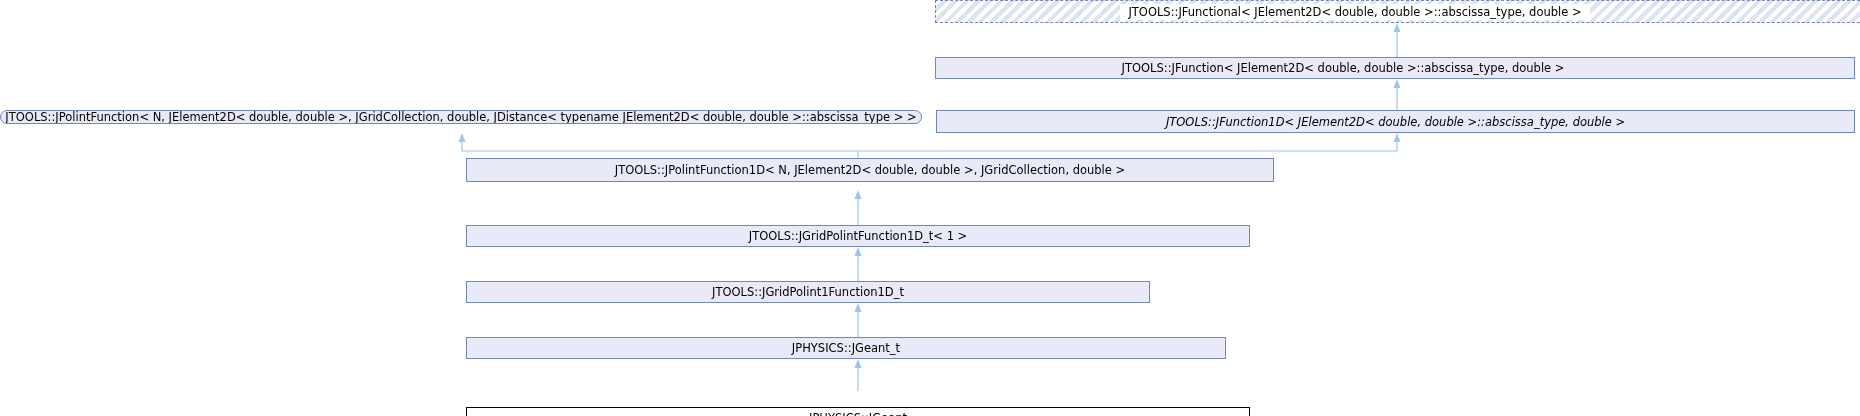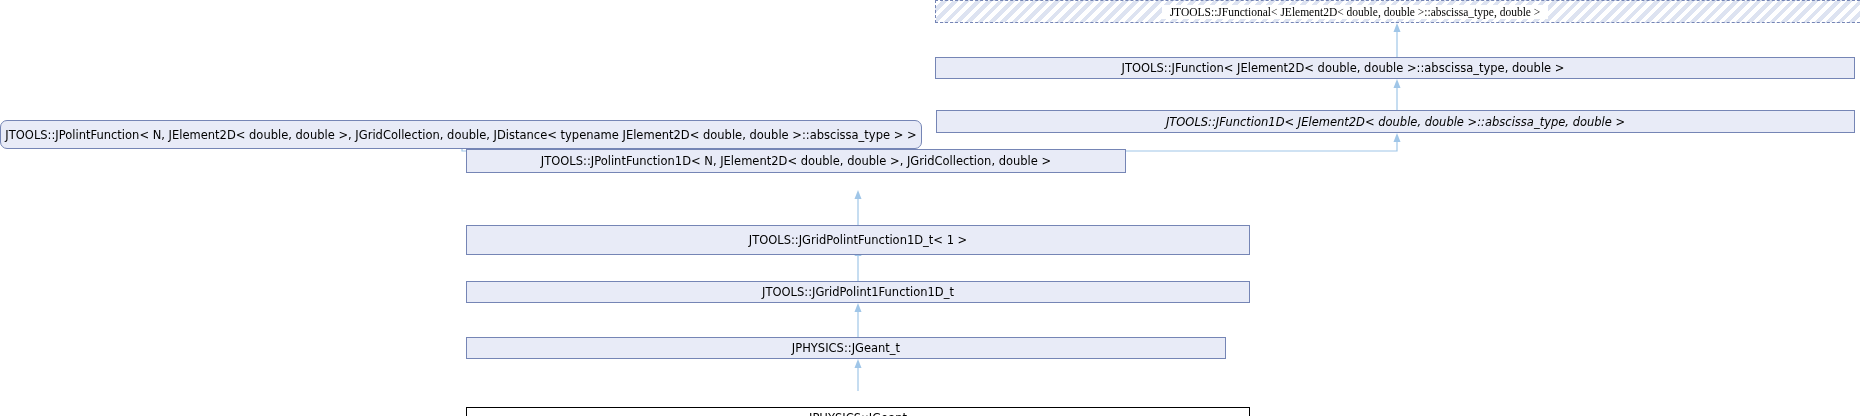--- a/index.html
+++ b/index.html
@@ -28,28 +28,28 @@
     background:var(--current-fill);
     border:1px solid var(--current-border);
     margin-top:16px;
   }
   .node.hatched{
     border:1px dashed var(--border);
     background:repeating-linear-gradient(135deg,
       #ffffff 0px,#ffffff 4px,
       var(--hatch) 4px,var(--hatch) 8px);
   }
-  .node.hatched .lbl{background:#ffffff;padding:1px 8px;font-family:Liberation Serif, serif;}
+  .node.hatched .lbl{background:#ffffff;padding:1px 8px;}
   #n-jfunctional{left:935px;top:0px;width:940px;height:23px;padding-right:100px;}
   #n-jfunction{left:935px;top:57px;width:920px;height:22px;padding-right:104px;}
-  #n-jpolintfunction{left:0px;top:120px;width:922px;height:29px;border-radius:7px;}
+  #n-jpolintfunction{left:0px;top:110px;width:922px;height:14px;border-radius:7px;}
   #n-jfunction1d{left:936px;top:110px;width:919px;height:23px;font-style:italic;}
-  #n-jpolintfunction1d{left:466px;top:149px;width:660px;height:24px;}
-  #n-jgridpolintfunction1d-t{left:466px;top:225px;width:784px;height:30px;}
-  #n-jgridpolint1function1d-t{left:466px;top:281px;width:784px;height:22px;}
+  #n-jpolintfunction1d{left:466px;top:158px;width:808px;height:24px;}
+  #n-jgridpolintfunction1d-t{left:466px;top:225px;width:784px;height:22px;}
+  #n-jgridpolint1function1d-t{left:466px;top:281px;width:684px;height:22px;}
   #n-jgeant-t{left:466px;top:337px;width:760px;height:22px;}
   #n-jgeant{left:466px;top:391px;width:784px;height:22px;}
   #edges{position:absolute;left:0;top:0;width:1860px;height:416px;pointer-events:none;}
   .edge{stroke:var(--arrow);stroke-width:1.2;fill:none;}
   .head{fill:var(--arrow);stroke:none;}
 </style>
 </head>
 <body>
 
 <svg id="edges" viewBox="0 0 1860 416" xmlns="http://www.w3.org/2000/svg">

